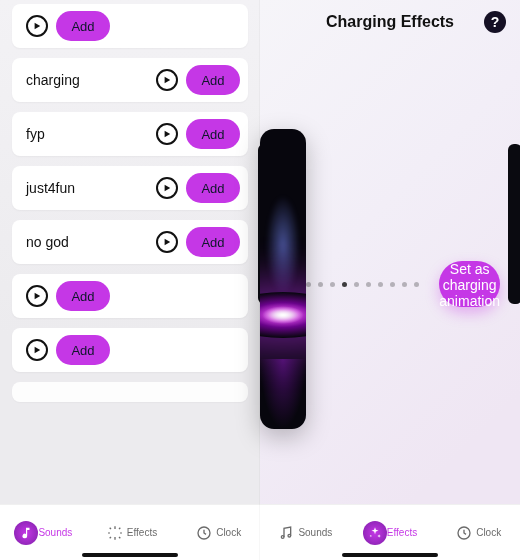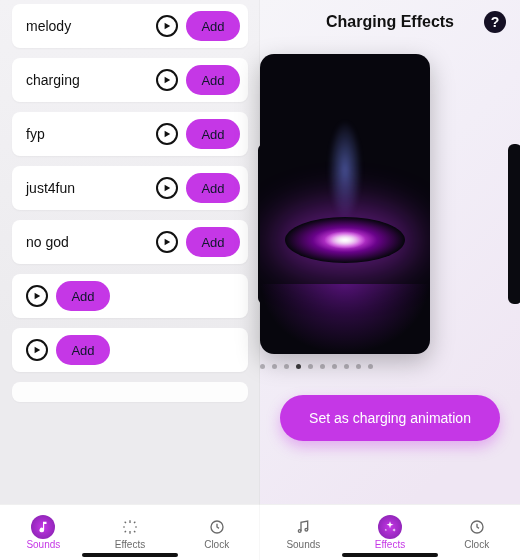--- a/index.html
+++ b/index.html
@@ -12,26 +12,26 @@
   .header-title { font-size: 16px; font-weight: 600; color: #111; }
   .header-action-right { position: absolute; right: 14px; top: 50%; transform: translateY(-50%); }
   .help-badge { width: 22px; height: 22px; border-radius: 50%; background: #151024; color: #fff; display: flex; align-items: center; justify-content: center; font-size: 14px; font-weight: 700; }
   .sound-list { flex: 1; overflow: hidden; padding: 4px 12px 0 12px; display: flex; flex-direction: column; gap: 10px; }
   .sound-item { background: #fff; border-radius: 8px; height: 44px; display: flex; align-items: center; padding: 0 8px 0 14px; box-shadow: 0 1px 2px rgba(0,0,0,0.04); }
   .sound-name { flex: 1; font-size: 14px; color: #111; }
   .play-btn { width: 22px; height: 22px; border: 2px solid #111; border-radius: 50%; display: flex; align-items: center; justify-content: center; margin-right: 8px; }
   .play-btn svg { display: block; }
   .add-btn { background: #c537e6; color: #0f172a; border: none; border-radius: 18px; height: 30px; min-width: 54px; padding: 0 14px; font-size: 13px; font-weight: 500; }
   .tabbar { height: 56px; background: #fff; display: flex; border-top: 1px solid rgba(0,0,0,0.06); }
-  .tab { flex: 1; display: flex; flex-direction: column; align-items: center; justify-content: center; gap: 0; font-size: 10px; color: #6b6b6b; }
+  .tab { flex: 1; display: flex; flex-direction: row; align-items: center; justify-content: center; gap: 0; font-size: 10px; color: #6b6b6b; }
   .tab.active { color: #c537e6; }
   .tab-icon { width: 24px; height: 24px; display: flex; align-items: center; justify-content: center; border-radius: 50%; }
   .tab.active .tab-icon { background: radial-gradient(circle,#c537e6 0%,#7d1fa8 100%); color: #fff; }
   .tab:not(.active) .tab-icon svg { stroke: #6b6b6b; }
-  .preview-area { flex: 1; display: flex; flex-direction: column; padding: 10px 0 0 0; position: relative; }
+  .preview-area { flex: 1; display: flex; flex-direction: row; align-items: center; padding: 10px 0 0 0; position: relative; }
   .phone-peek { position: absolute; top: 100px; width: 14px; height: 160px; background: #0a0a10; border-radius: 6px; }
   .phone-peek.left { left: -2px; }
   .phone-peek.right { right: -2px; }
   .phone-frame { width: 170px; height: 300px; background: #07060d; border-radius: 14px; position: relative; overflow: hidden; box-shadow: 0 8px 24px rgba(0,0,0,0.25); }
   .effect-canvas { position: absolute; inset: 0; }
   .glow-vert { position: absolute; left: 50%; top: 22%; transform: translateX(-50%); width: 34px; height: 100px; background: radial-gradient(ellipse at center, rgba(120,140,255,0.55) 0%, rgba(120,140,255,0.0) 70%); filter: blur(2px); }
   .ring { position: absolute; left: 50%; top: 62%; transform: translate(-50%,-50%); width: 120px; height: 46px; border-radius: 50%; background: radial-gradient(ellipse at center, rgba(255,255,255,0.9) 0%, rgba(236,72,255,0.85) 18%, rgba(170,0,221,0.6) 38%, rgba(60,0,90,0.0) 70%); box-shadow: 0 0 40px 12px rgba(200,50,255,0.45); }
   .ring-core { position: absolute; left: 50%; top: 62%; transform: translate(-50%,-50%); width: 42px; height: 18px; border-radius: 50%; background: radial-gradient(ellipse at center,#fff 0%, rgba(255,255,255,0.0) 70%); }
   .floor-glow { position: absolute; left: 0; right: 0; bottom: 0; height: 70px; background: radial-gradient(ellipse at 50% 0%, rgba(180,30,255,0.35) 0%, rgba(0,0,0,0) 70%); }
   .dots { margin-top: 10px; display: flex; gap: 7px; }
@@ -41,21 +41,20 @@
   .cta { width: 100%; height: 46px; border: none; border-radius: 23px; background: #c537e6; color: #fff; font-size: 14px; font-weight: 500; box-shadow: 0 6px 14px rgba(197,55,230,0.35); }
   .home-indicator { position: absolute; bottom: 3px; left: 50%; transform: translateX(-50%); width: 96px; height: 4px; border-radius: 3px; background: #111; }
 </style>
 </head>
 <body>
 
 <div class="screen screen-left">
 
   <div class="sound-list">
     <div class="sound-item">
-      <div class="sound-name">melody</div>
       <div class="play-btn">
           <svg width="8" height="8" viewBox="0 0 10 10">
             <polygon points="2,1 9,5 2,9" fill="#111"></polygon>
           </svg>
         </div>
       <button class="add-btn">Add</button>
     </div>
     <div class="sound-item">
       <div class="sound-name">charging</div>
       <div class="play-btn">

